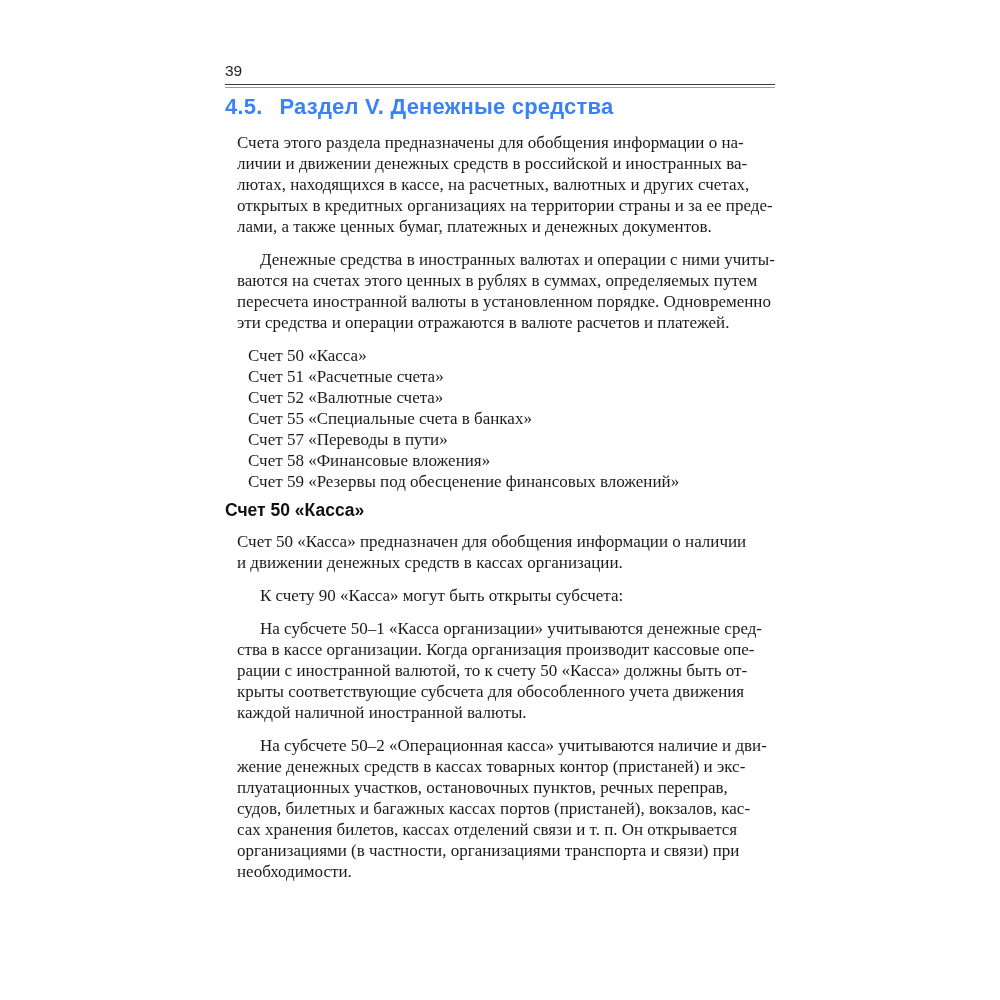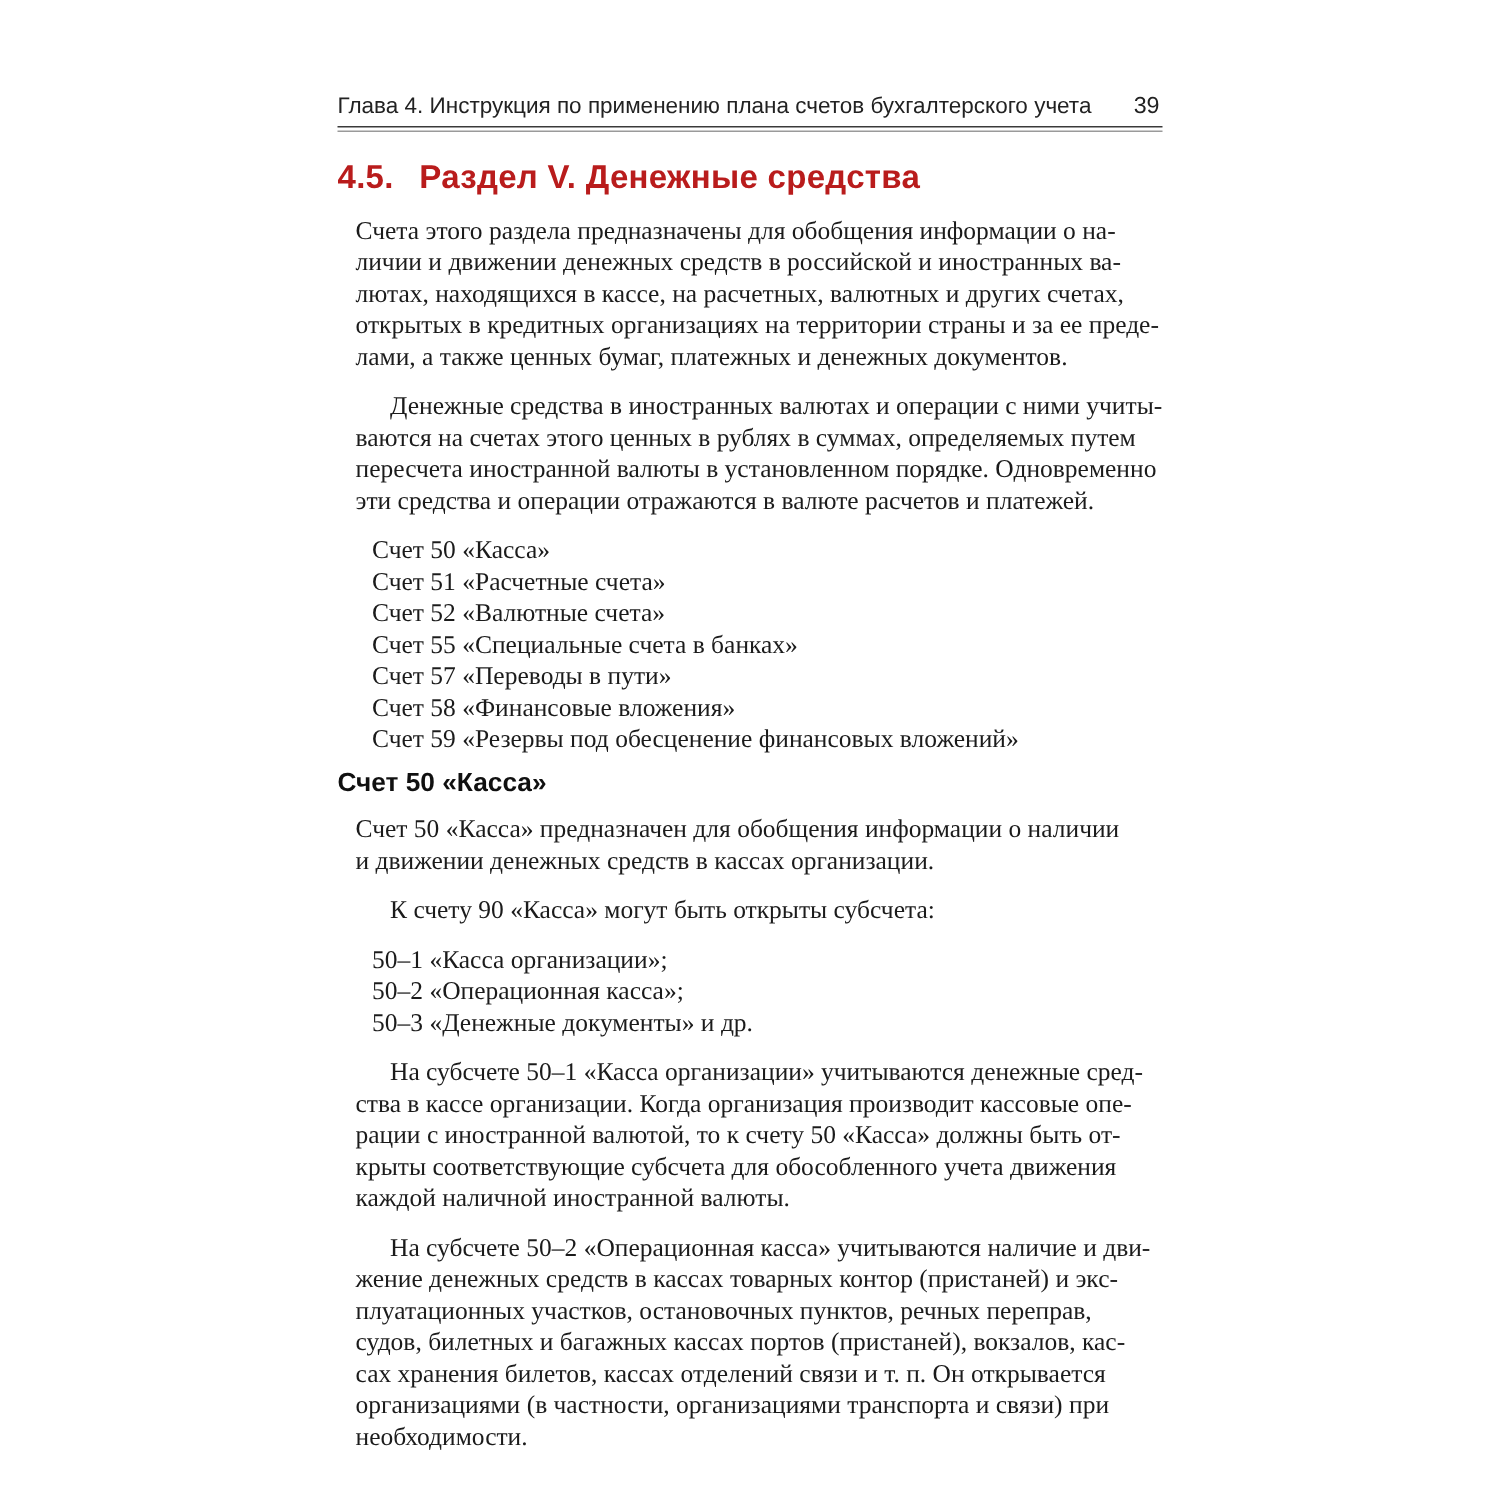--- a/index.html
+++ b/index.html
@@ -46,22 +46,22 @@
     width: 550px;
     height: 1px;
     background: #9a9a9a;
     margin-top: 2px;
   }
   .section-heading {
     font-family: "Liberation Sans", sans-serif;
     font-size: 22px;
     line-height: 26px;
     font-weight: bold;
-    color: #b91c1c;
-    margin: 17px 0 12px 0;
+    color: #3b82f6;
+    margin: 6px 0 12px 0;
     letter-spacing: 0.2px;
   }
   .sec-num {
     margin-right: 17px;
   }
   .body-par {
     margin: 12px;
     font-size: 17px;
     line-height: 21px;
     white-space: pre-line;
@@ -85,21 +85,20 @@
     margin: 9px 0 7px 0;
   }
 </style>
 </head>
 <body>
 
 <div class="sheet">
   <div class="column">
 
     <div class="running-header">
-      <span>Глава 4. Инструкция по применению плана счетов бухгалтерского учета</span>
       <span class="pagenum">39</span>
     </div>
     <div class="header-rule"></div>
 
     <h1 class="section-heading">
       <span class="sec-num">4.5.</span><span>Раздел V. Денежные средства</span>
     </h1>
 
     <p class="body-par">Счета этого раздела предназначены для обобщения информации о на-
 личии и движении денежных средств в российской и иностранных ва-
@@ -120,23 +119,20 @@
 Счет 58 «Финансовые вложения»
 Счет 59 «Резервы под обесценение финансовых вложений»</div>
 
     <h2 class="subheading">Счет 50 «Касса»</h2>
 
     <p class="body-par">Счет 50 «Касса» предназначен для обобщения информации о наличии
 и движении денежных средств в кассах организации.</p>
 
     <p class="body-par indent">К счету 90 «Касса» могут быть открыты субсчета:</p>
 
-    <div class="list-block">50–1 «Касса организации»;
-50–2 «Операционная касса»;
-50–3 «Денежные документы» и др.</div>
 
     <p class="body-par indent">На субсчете 50–1 «Касса организации» учитываются денежные сред-
 ства в кассе организации. Когда организация производит кассовые опе-
 рации с иностранной валютой, то к счету 50 «Касса» должны быть от-
 крыты соответствующие субсчета для обособленного учета движения
 каждой наличной иностранной валюты.</p>
 
     <p class="body-par indent">На субсчете 50–2 «Операционная касса» учитываются наличие и дви-
 жение денежных средств в кассах товарных контор (пристаней) и экс-
 плуатационных участков, остановочных пунктов, речных переправ,

